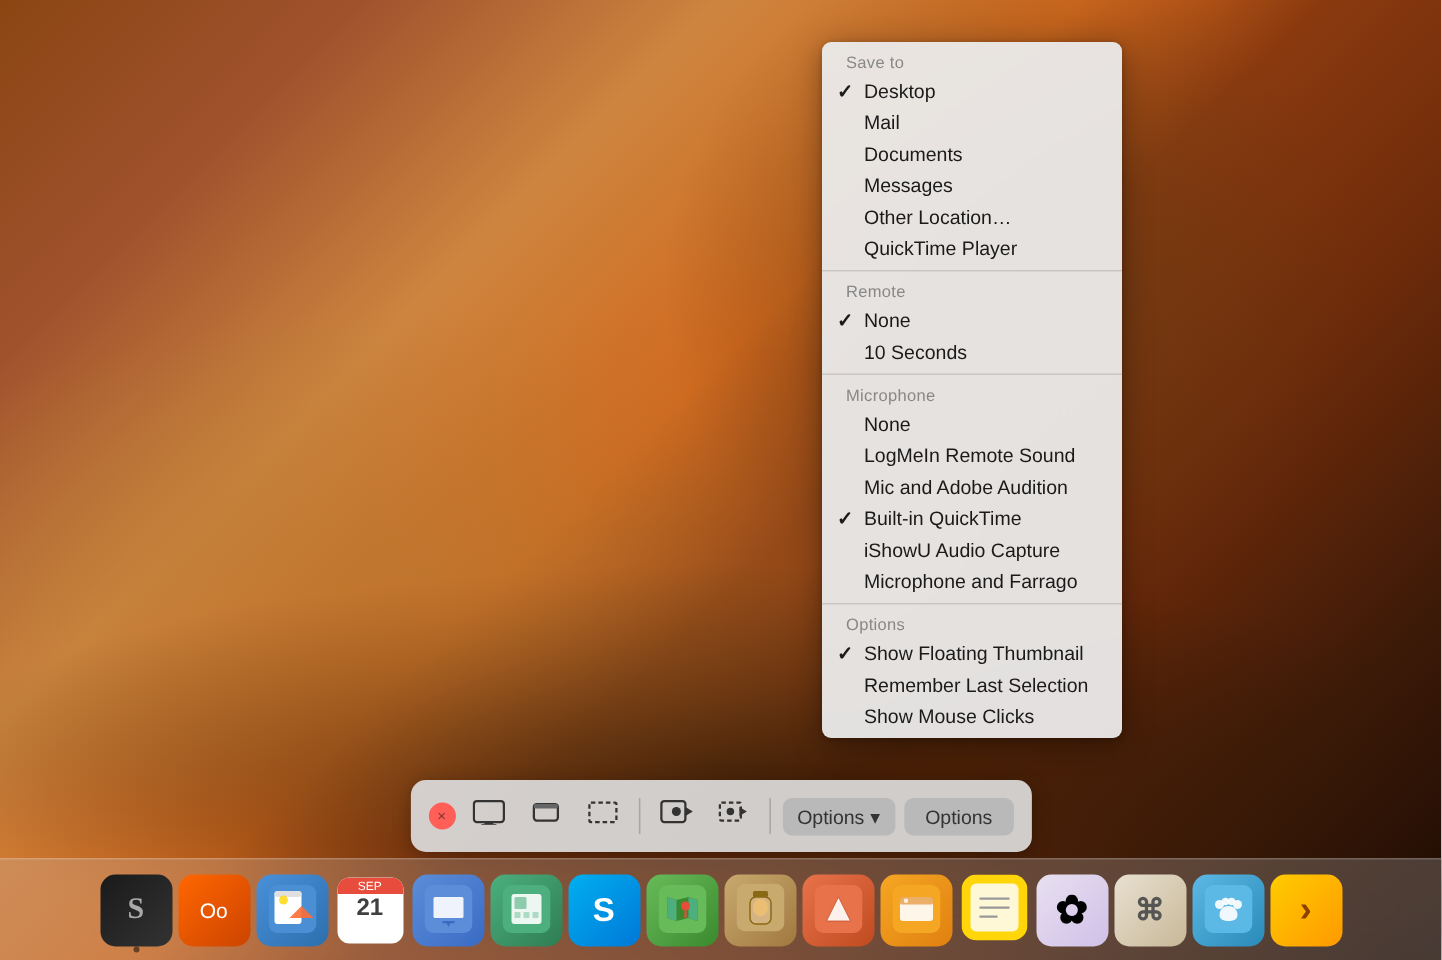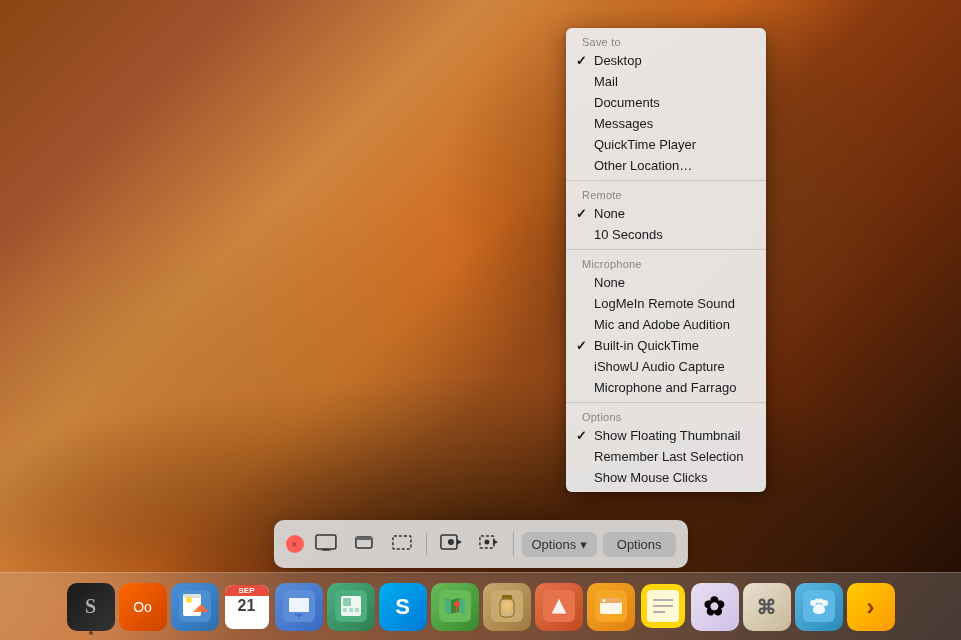--- a/index.html
+++ b/index.html
@@ -36,21 +36,21 @@
       background:
         radial-gradient(ellipse 60% 40% at 30% 60%, rgba(180, 120, 50, 0.6) 0%, transparent 70%),
         radial-gradient(ellipse 40% 60% at 70% 30%, rgba(100, 60, 20, 0.7) 0%, transparent 60%),
         radial-gradient(ellipse 80% 30% at 50% 80%, rgba(50, 25, 5, 0.8) 0%, transparent 70%);
     }
 
     
     .dropdown-menu {
       position: absolute;
       top: 28px;
-      left: 566px;
+      left: 548px;
       width: 200px;
       background: rgba(235, 235, 235, 0.95);
       backdrop-filter: blur(20px);
       border-radius: 6px;
       box-shadow: 0 4px 20px rgba(0,0,0,0.35), 0 1px 4px rgba(0,0,0,0.2);
       overflow: hidden;
       font-size: 13px;
     }
 
     .menu-section {
@@ -230,21 +230,21 @@
       align-items: center;
       overflow: hidden;
     }
 
     .dock-calendar-header {
       background: #e74c3c;
       width: 100%;
       text-align: center;
       color: white;
       font-size: 8px;
-      font-weight: bold;
+      font-weight: normal;
       padding: 1px 0;
     }
 
     .dock-calendar-date {
       font-size: 16px;
       font-weight: bold;
       color: #404040;
       line-height: 1;
       margin-top: 2px;
     }
@@ -264,24 +264,24 @@
     <div class="menu-item">
         <span>Mail</span>
       </div>
     <div class="menu-item">
         <span>Documents</span>
       </div>
     <div class="menu-item">
         <span>Messages</span>
       </div>
     <div class="menu-item">
+        <span>Other Location…</span>
+      </div>
+    <div class="menu-item">
         <span>QuickTime Player</span>
-      </div>
-    <div class="menu-item">
-        <span>Other Location…</span>
       </div>
   </div>
 
   <div class="menu-section">
     <div class="menu-section-header">Remote</div>
     <div class="menu-item checked">
         <span>None</span>
       </div>
     <div class="menu-item">
         <span>10 Seconds</span>

